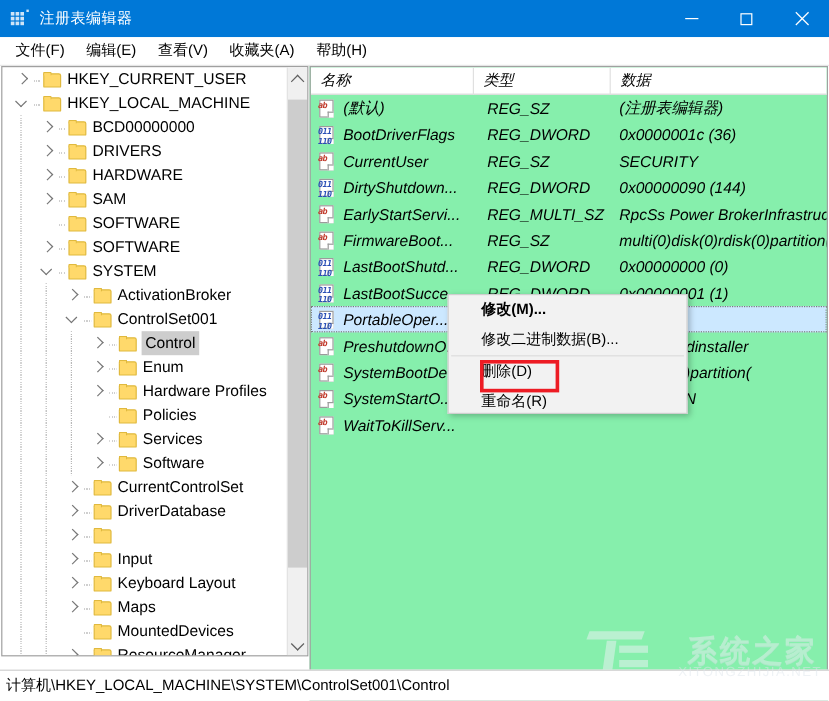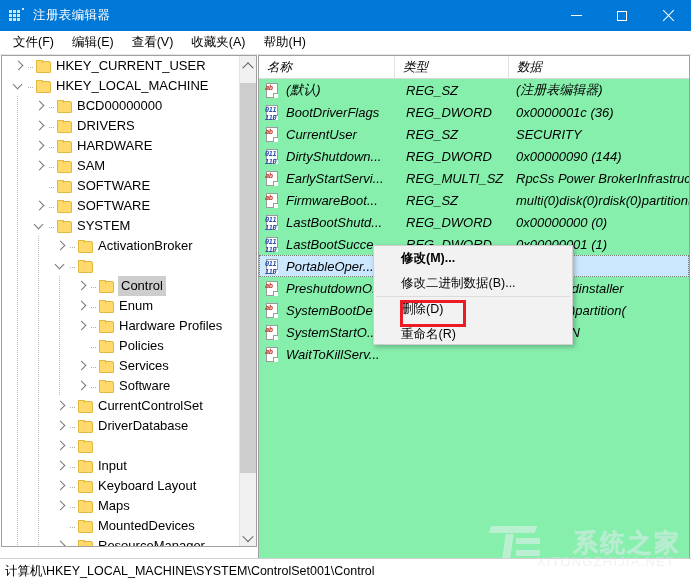--- a/index.html
+++ b/index.html
@@ -208,21 +208,21 @@
   .watermark{
     position:absolute;right:6px;bottom:8px;width:205px;height:70px;
     pointer-events:none;opacity:.5;
   }
   .wm-cn{
     position:absolute;right:4px;top:20px;font-size:25px;font-weight:bold;
     color:#e9eef3;letter-spacing:2px;white-space:nowrap;
     text-shadow:0 1px 0 #d6dee6;
   }
   .wm-en{
-    position:absolute;right:10px;top:48px;font-size:13px;color:#dfe6ec;
+    position:absolute;right:0;top:48px;font-size:11px;color:#dfe6ec;
     letter-spacing:1.2px;white-space:nowrap;
   }
   .wm-mark{
     position:absolute;left:4px;top:14px;width:70px;height:40px;
   }
   .wm-mark i{position:absolute;background:#eef2f6;display:block;}
 </style>
 </head>
 <body>
 
@@ -344,20 +344,21 @@
           <span class="folder"></span>
           <span class="tree-label">ActivationBroker</span>
         </div>
         <div class="tree-row">
           <span class="vline" style="left: 15px;"></span>
           <span class="vline" style="left: 36px;"></span>
           <span style="display: inline-block; flex: 0 0 auto; width: 50px; height: 1px;"></span>
           <span class="twisty expanded"></span>
           <span class="dots"></span>
           <span class="folder"></span>
+          <span class="tree-label">ControlSet001</span>
         </div>
         <div class="tree-row selected">
           <span class="vline" style="left: 15px;"></span>
           <span class="vline" style="left: 36px;"></span>
           <span class="vline" style="left: 57px;"></span>
           <span style="display: inline-block; flex: 0 0 auto; width: 71px; height: 1px;"></span>
           <span class="twisty collapsed"></span>
           <span class="dots"></span>
           <span class="folder"></span>
           <span class="tree-label">Control</span>

